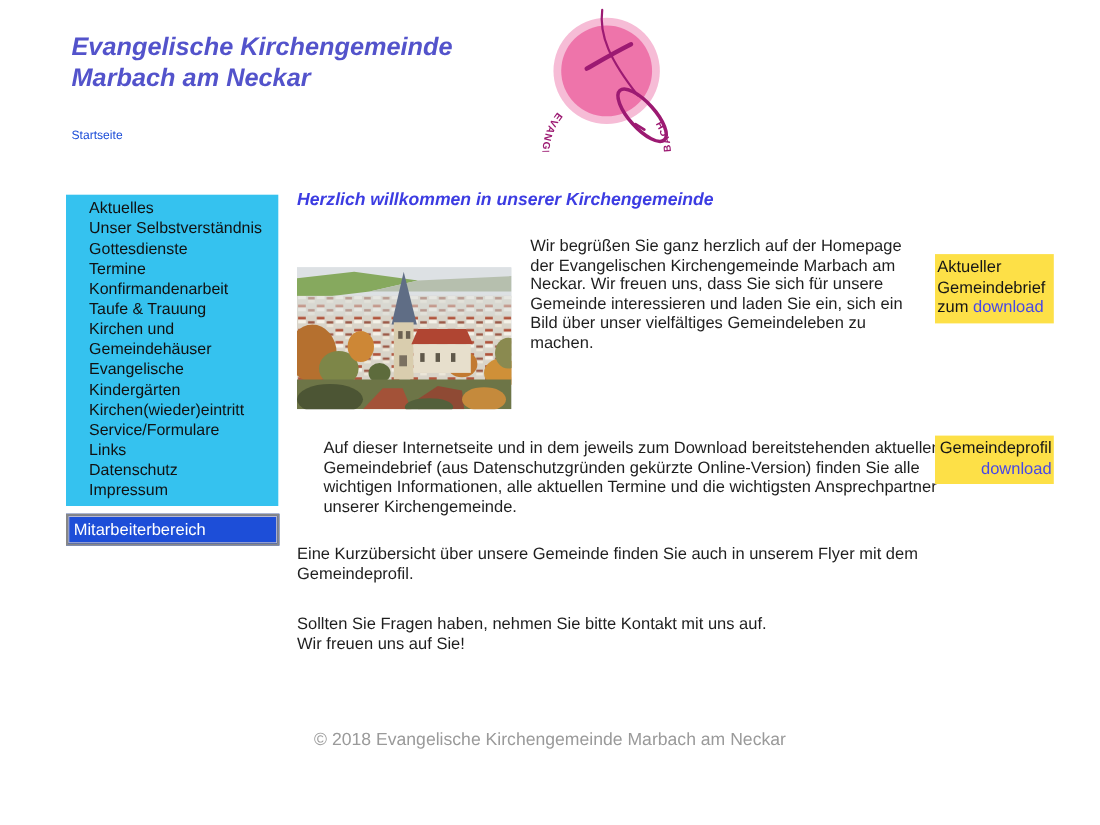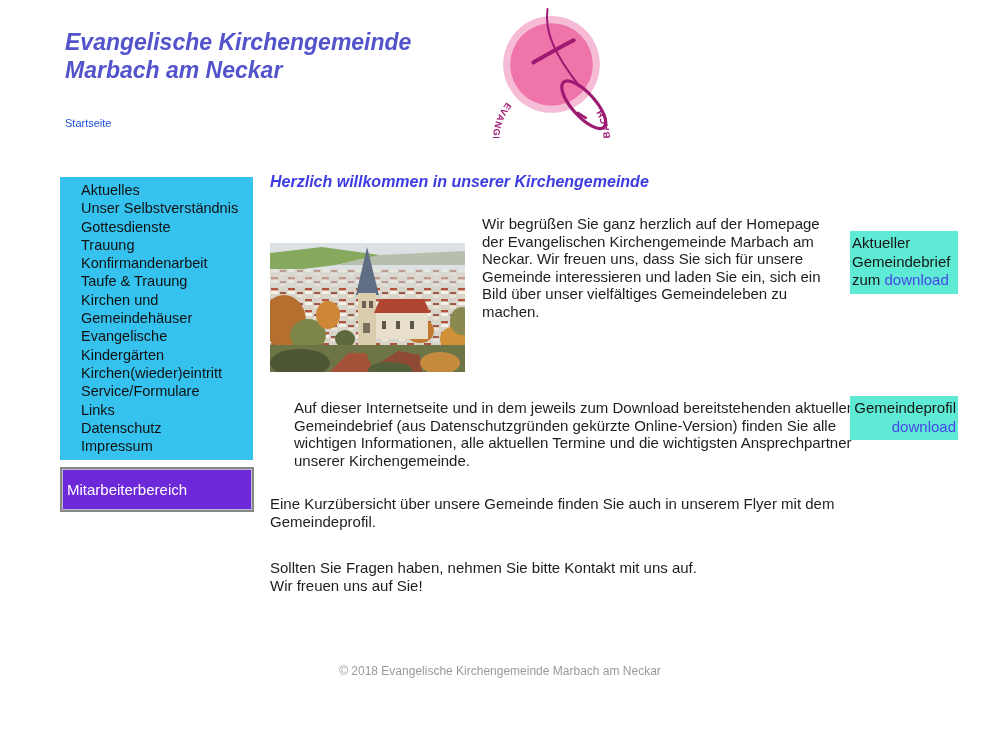--- a/index.html
+++ b/index.html
@@ -9,46 +9,46 @@
   
   .site-title{position:absolute;left:65px;top:28px;font-size:23px;font-weight:bold;
               color:#5353cb;line-height:28px;font-style:italic;}
   .breadcrumb{position:absolute;left:65px;top:117px;font-size:11px;color:#1d4ed8;text-align:center;}
   .logo{position:absolute;left:483px;top:2px;width:136px;height:136px;}
 
   
   .sidebar{position:absolute;left:60px;top:177px;width:193px;background:#35c2ef;
            padding:4px 0 5px 0;margin:0;list-style:none;}
   .sidebar li{font-size:14.5px;line-height:18.3px;padding-left:21px;color:#111;cursor:pointer;}
-  .staff-btn{position:absolute;left:60px;top:467px;width:194px;height:45px;box-sizing:border-box;
-             background:#6d28d9;border:2px solid #878787;box-shadow:inset 0 0 0 1px #b9b9cf;
+  .staff-btn{position:absolute;left:60px;top:467px;width:194px;height:29px;box-sizing:border-box;
+             background:#1d4ed8;border:2px solid #878787;box-shadow:inset 0 0 0 1px #b9b9cf;
              color:#ffffff;font-size:15px;display:flex;align-items:center;padding-left:5px;
              cursor:pointer;}
 
   
   .main-heading{position:absolute;left:270px;top:173px;font-size:16px;font-weight:bold;
                 font-style:italic;color:#3c3ce2;}
   .photo{position:absolute;left:270px;top:243px;width:195px;height:129px;display:block;}
   .welcome{position:absolute;left:482px;top:215px;width:348px;font-size:15px;line-height:17.6px;}
   .para{position:absolute;left:270px;width:572px;font-size:15px;line-height:17.6px;white-space:pre-line;}
   .para-download{top:399px;margin-left:24px;}
   .para-flyer{top:495px;}
   .para-contact{top:559px;}
 
   
-  .aside-box{position:absolute;left:850px;width:108px;box-sizing:border-box;background:#5eead4;
+  .aside-box{position:absolute;left:850px;width:108px;box-sizing:border-box;background:#fde047;
              font-size:15px;line-height:18.6px;padding:3px 2px 4px 2px;color:#161616;}
   .box-1{top:231px;}
   .box-2{top:310px;}
   .box-3{top:396px;text-align:right;}
   a.dl-link{color:#4747e8;text-decoration:none;cursor:pointer;}
 
   
   .footer{position:absolute;left:0;top:664px;width:1000px;text-align:center;
-          font-size:12px;color:#9a9a9a;}
+          font-size:16px;color:#9a9a9a;}
 </style>
 </head>
 <body>
 
 <div class="page">
 
   <div class="site-title">
     <div>Evangelische Kirchengemeinde</div>
     <div>Marbach am Neckar</div>
   </div>
@@ -69,21 +69,21 @@
       <path d="M 94 110 l 8 5" stroke-width="2.5"></path>
     </g>
   </svg>
 
   <div class="breadcrumb">Startseite</div>
 
   <ul class="sidebar">
     <li>Aktuelles</li>
     <li>Unser Selbstverständnis</li>
     <li>Gottesdienste</li>
-    <li>Trauung</li>
+    <li>Termine</li>
     <li>Konfirmandenarbeit</li>
     <li>Taufe &amp; Trauung</li>
     <li>Kirchen und Gemeindehäuser</li>
     <li>Evangelische Kindergärten</li>
     <li>Kirchen(wieder)eintritt</li>
     <li>Service/Formulare</li>
     <li>Links</li>
     <li>Datenschutz</li>
     <li>Impressum</li>
   </ul>

